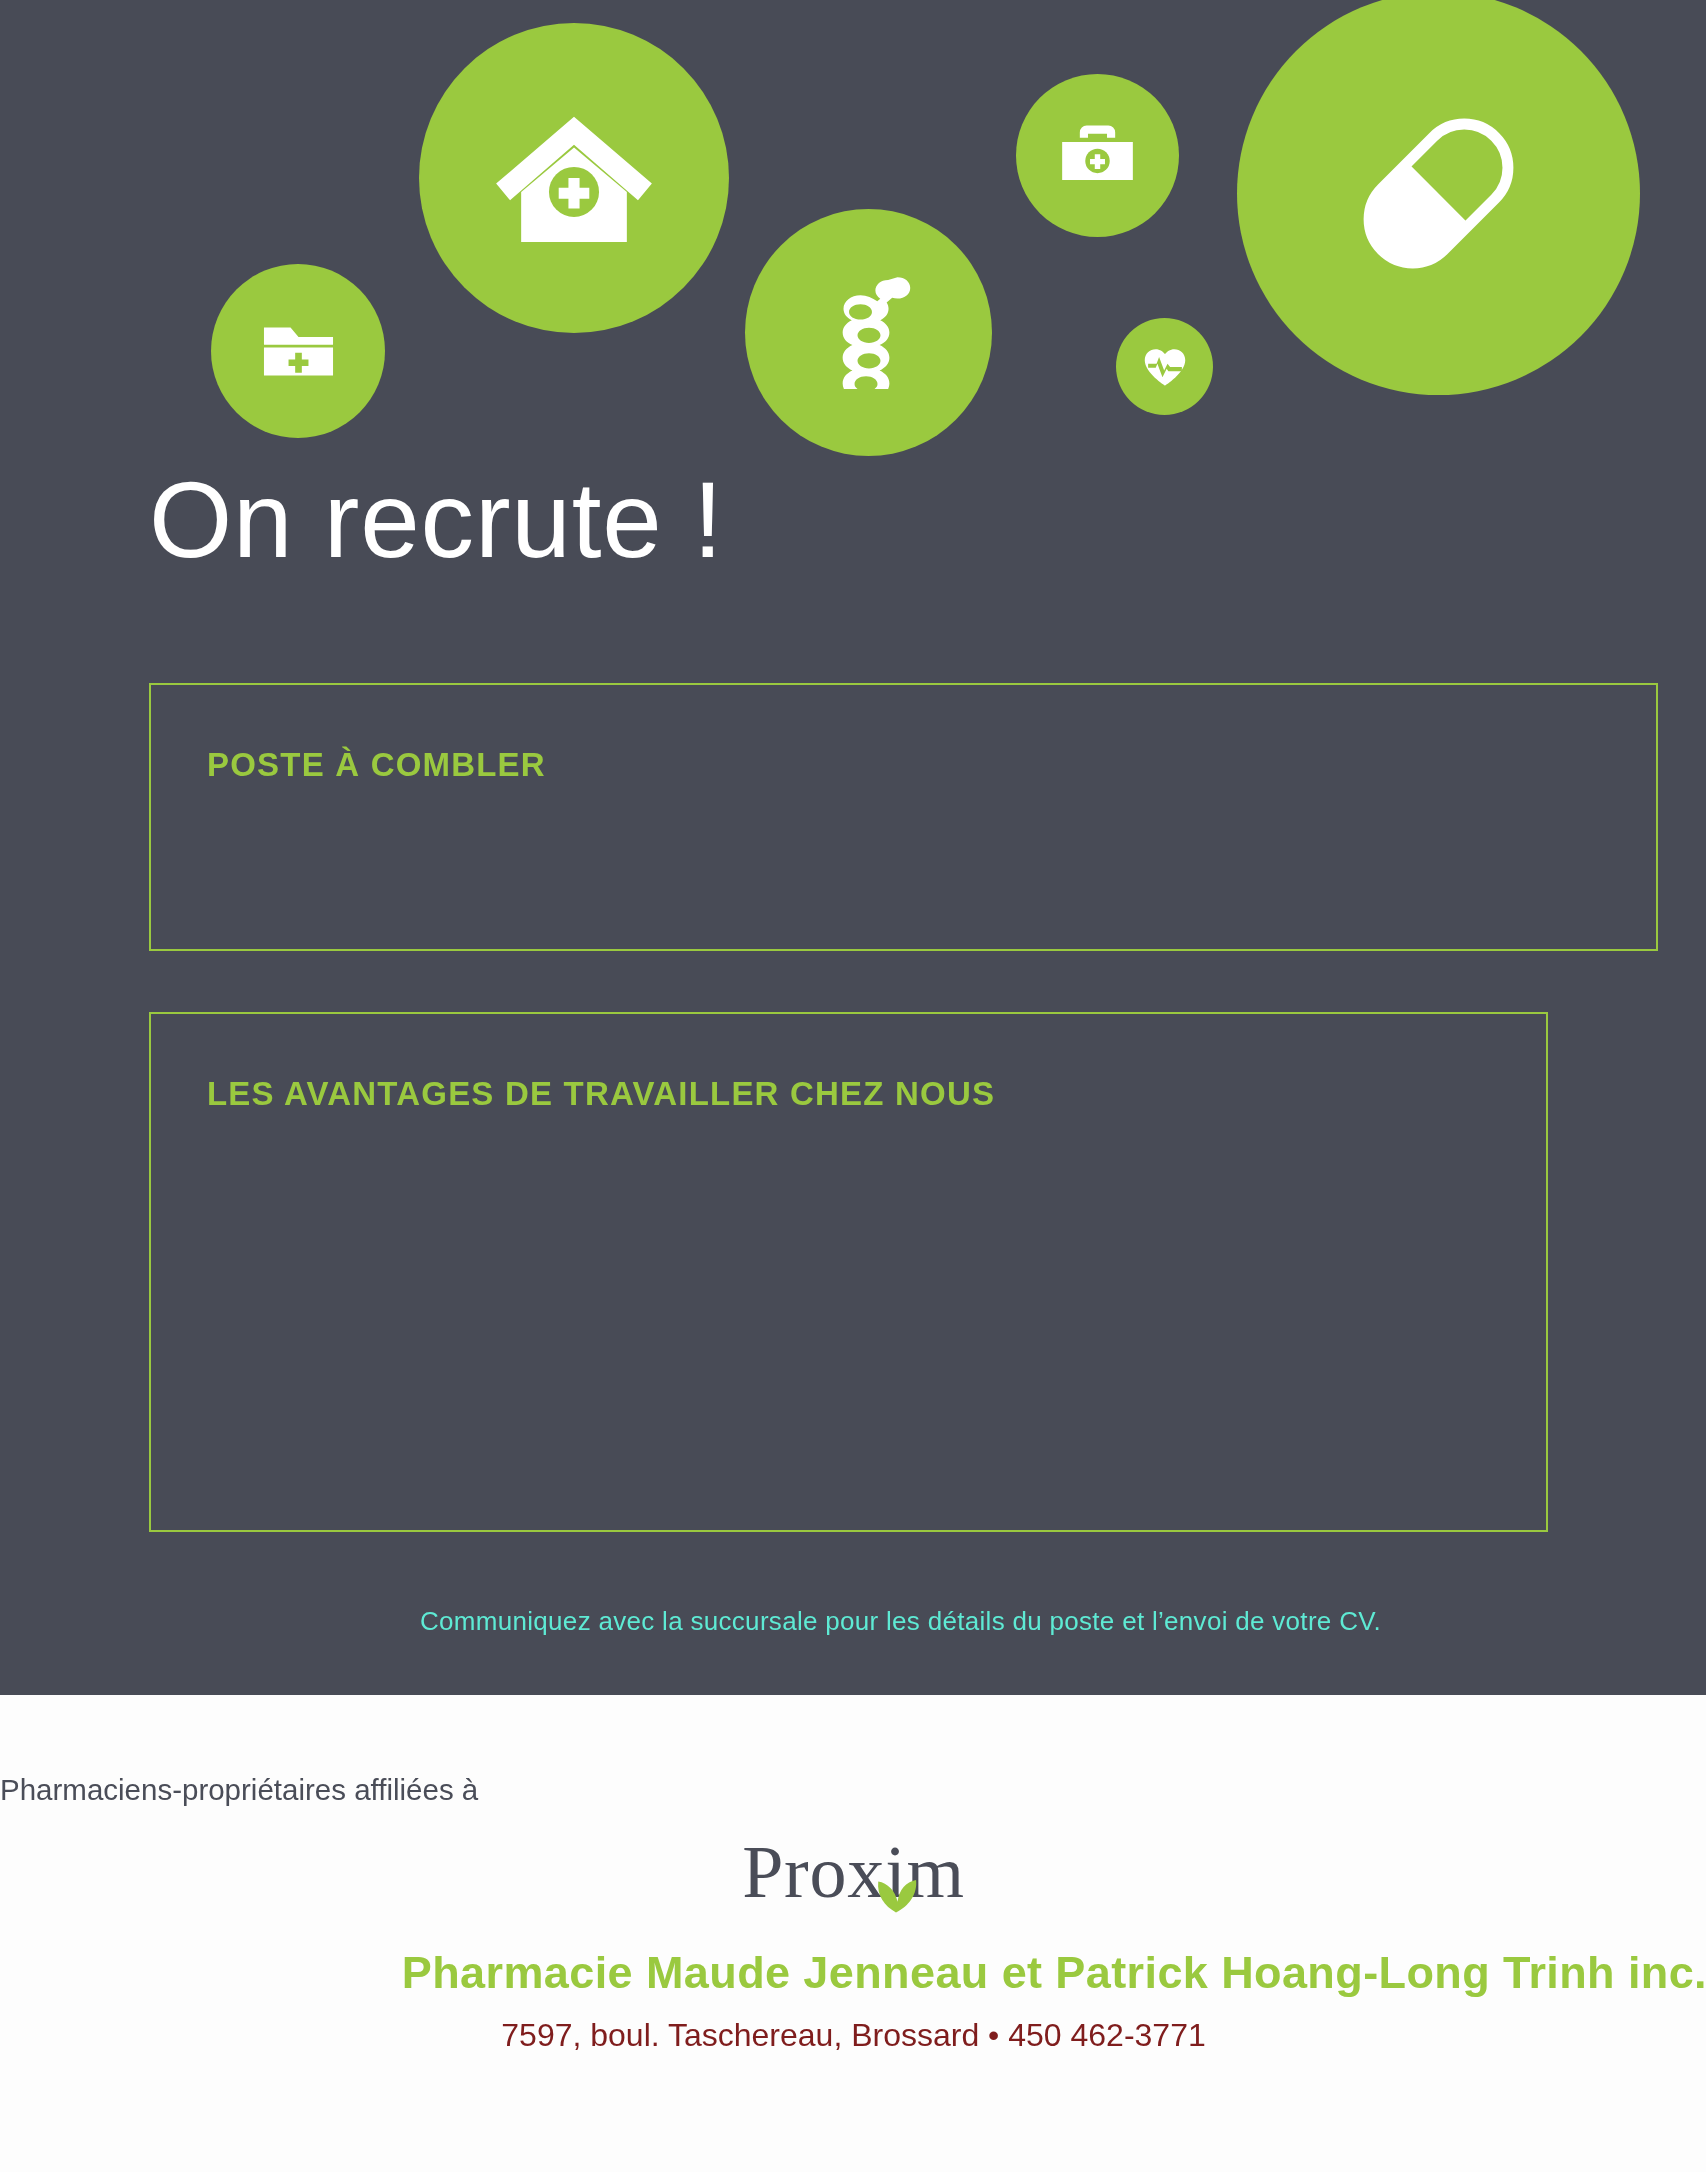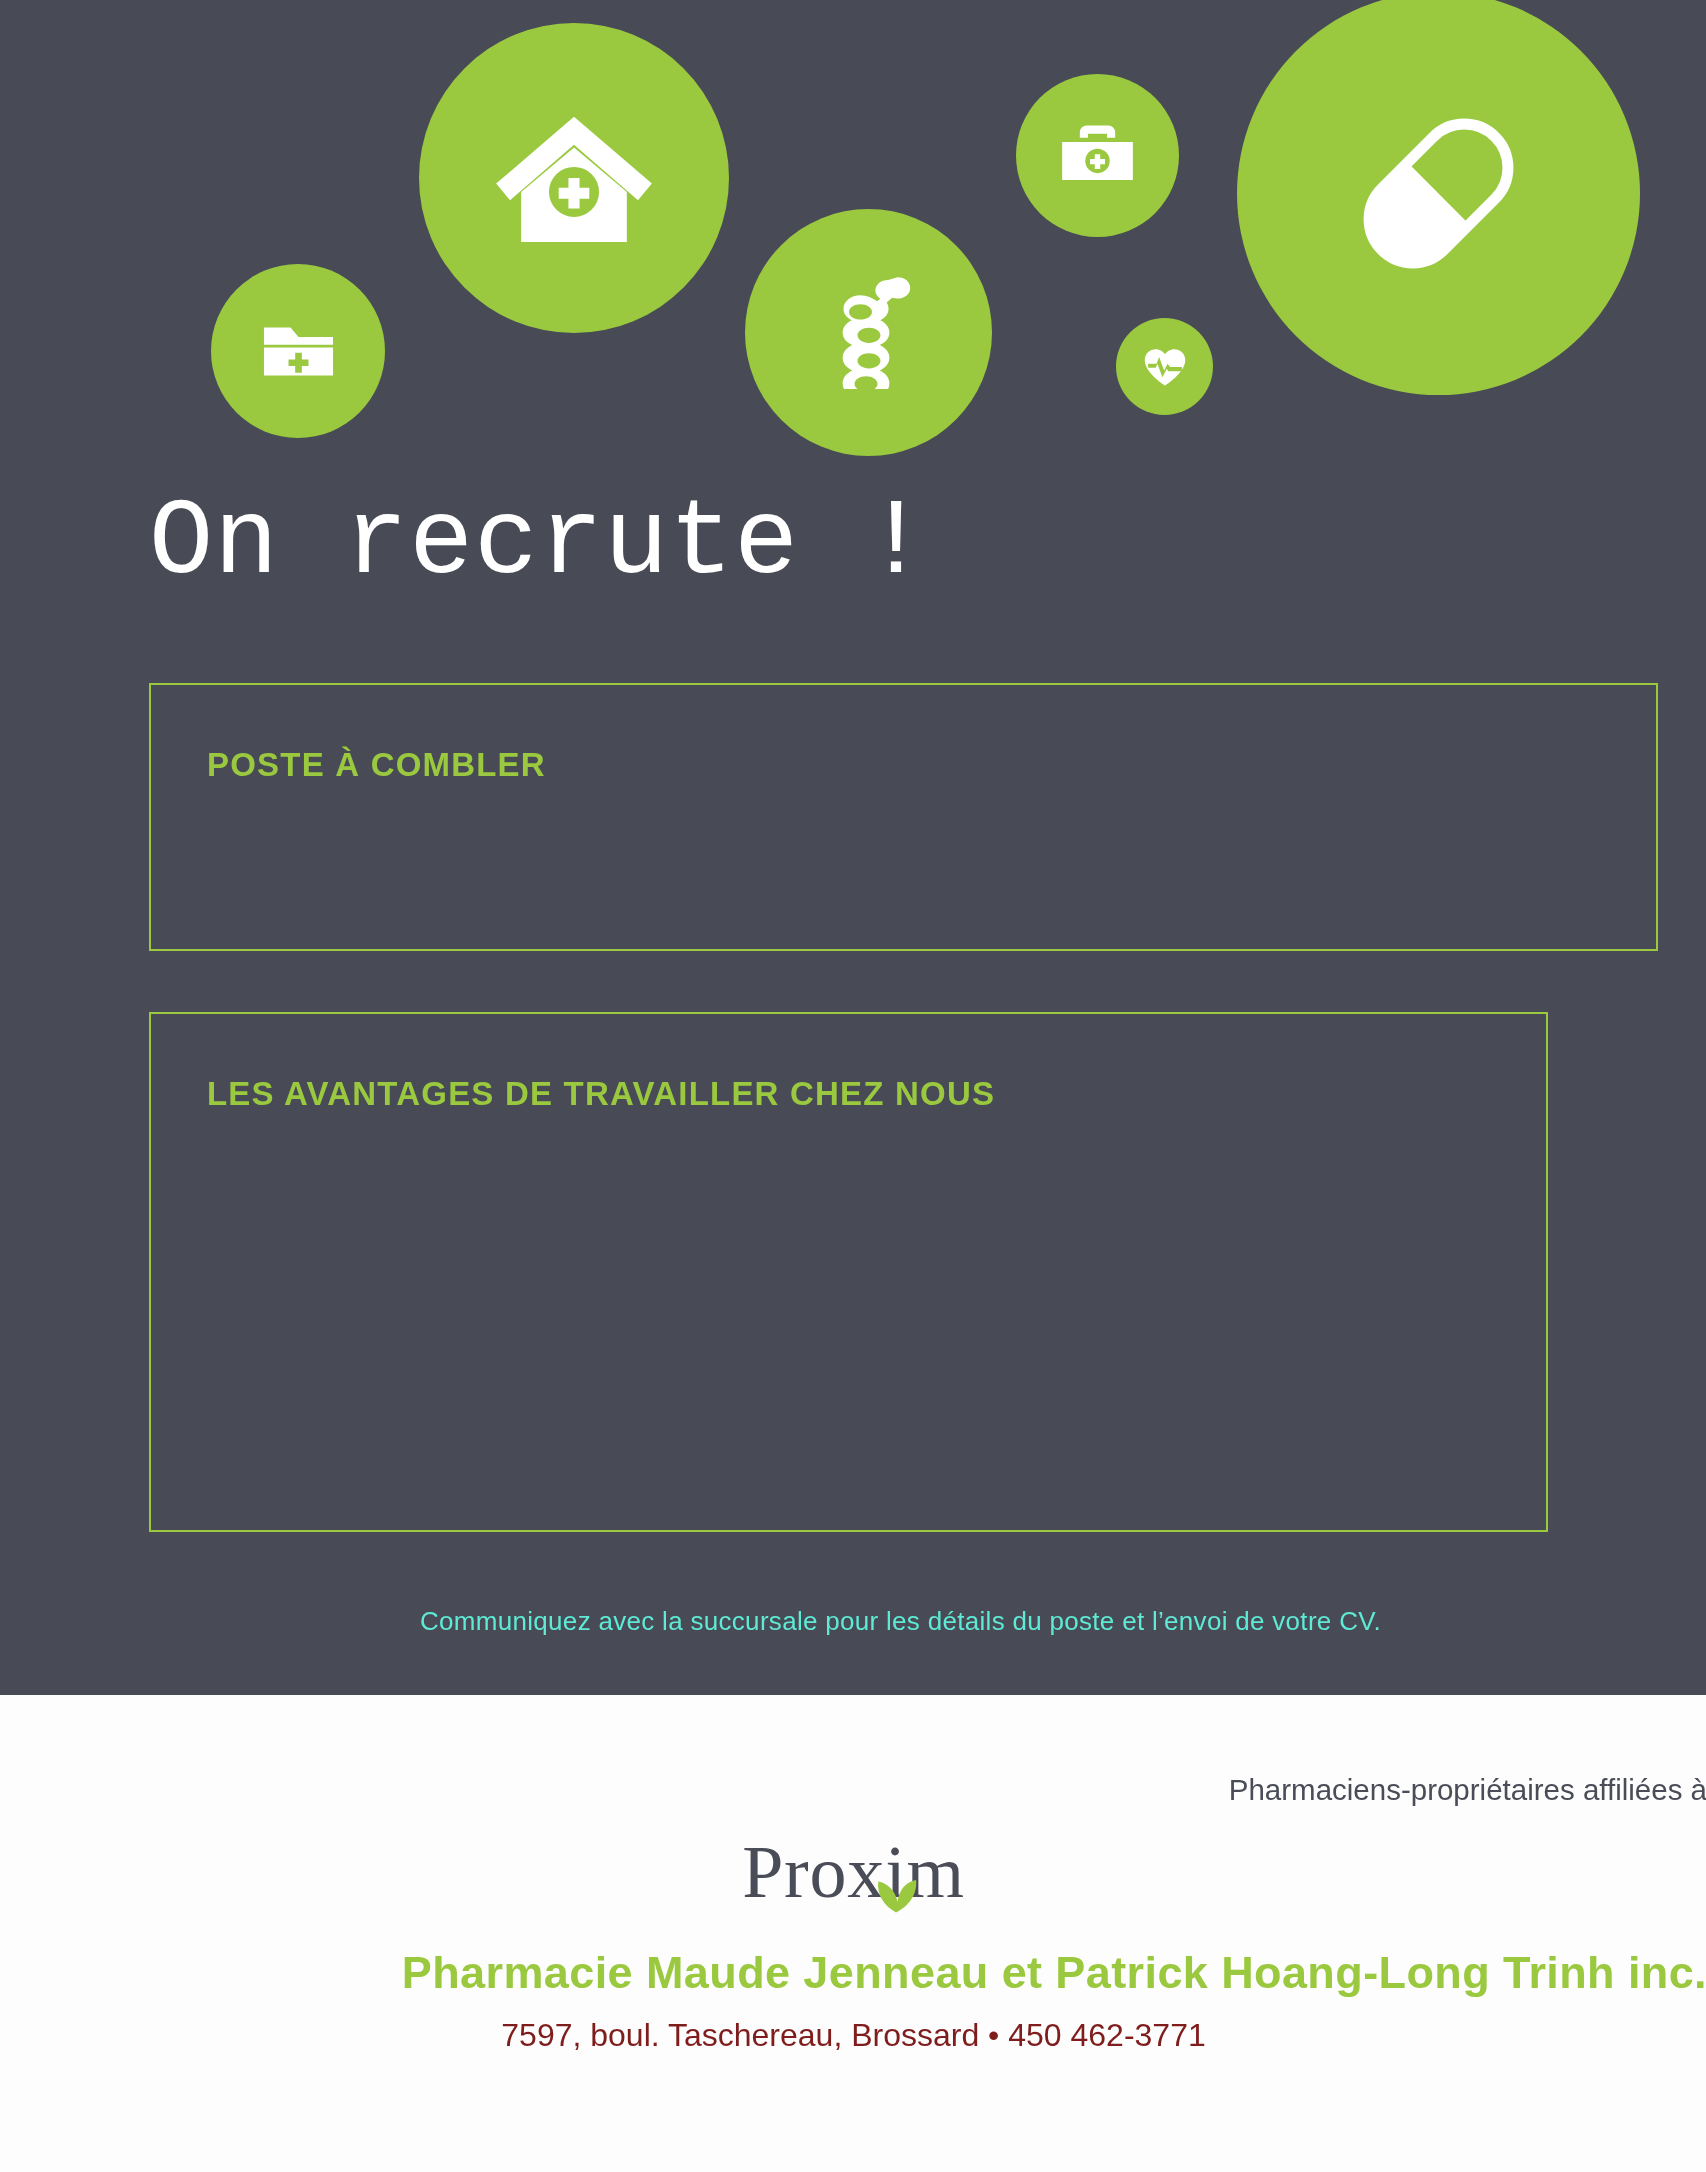--- a/index.html
+++ b/index.html
@@ -47,28 +47,27 @@
   .bubble-house  { left: 419px; top: 23px;  width: 310px; height: 310px; }
   .bubble-rod    { left: 745px; top: 209px; width: 247px; height: 247px; }
   .bubble-kit    { left: 1016px; top: 74px; width: 163px; height: 163px; }
   .bubble-heart  { left: 1116px; top: 318px; width: 97px; height: 97px; }
   .bubble-pill   { left: 1237px; top: -7.8px; width: 403px; height: 403px; }
 
   
   .headline {
     position: absolute;
     left: 149px;
-    top: 490px;
+    top: 467px;
     font-size: 107px;
     font-weight: 400;
     color: #ffffff;
     letter-spacing: 0.8px;
     line-height: 1;
     white-space: nowrap;
-    font-family: Liberation Mono, monospace;
   }
 
   
   .field-box {
     position: absolute;
     border: 2.3px solid #9ac93f;
     box-sizing: border-box;
   }
   .box-poste {
     left: 149px;
@@ -113,21 +112,21 @@
     top: 1695px;
     width: 1707px;
     height: 477px;
     background: #fdfdfd;
   }
   .affil {
     position: absolute;
     left: 0;
     top: 78px;
     width: 1707px;
-    text-align: right;
+    text-align: left;
     font-size: 29.5px;
     color: #4a4d58;
   }
 
   
   .proxim {
     position: absolute;
     left: 0;
     top: 140px;
     width: 1707px;

